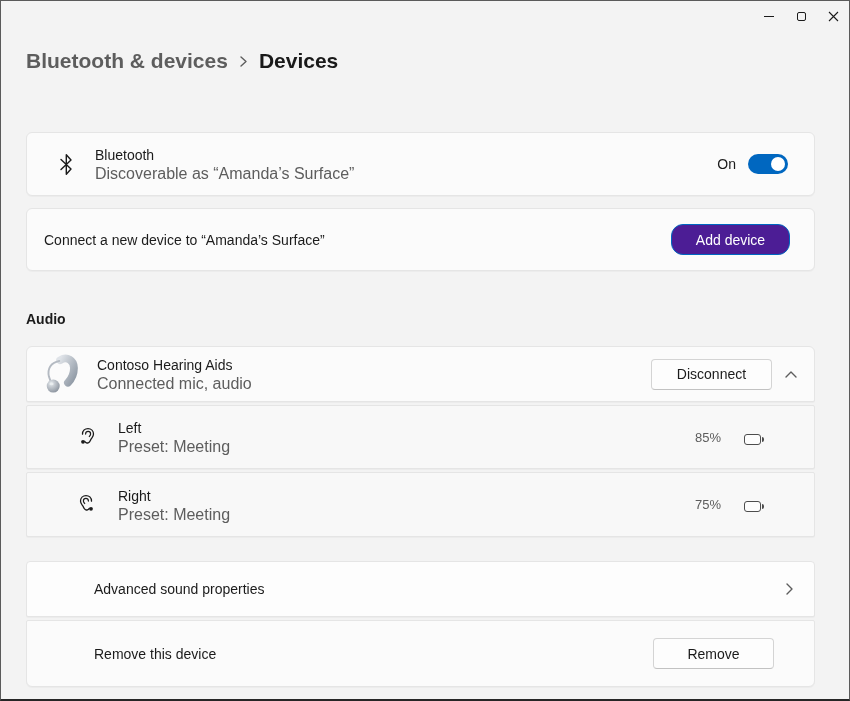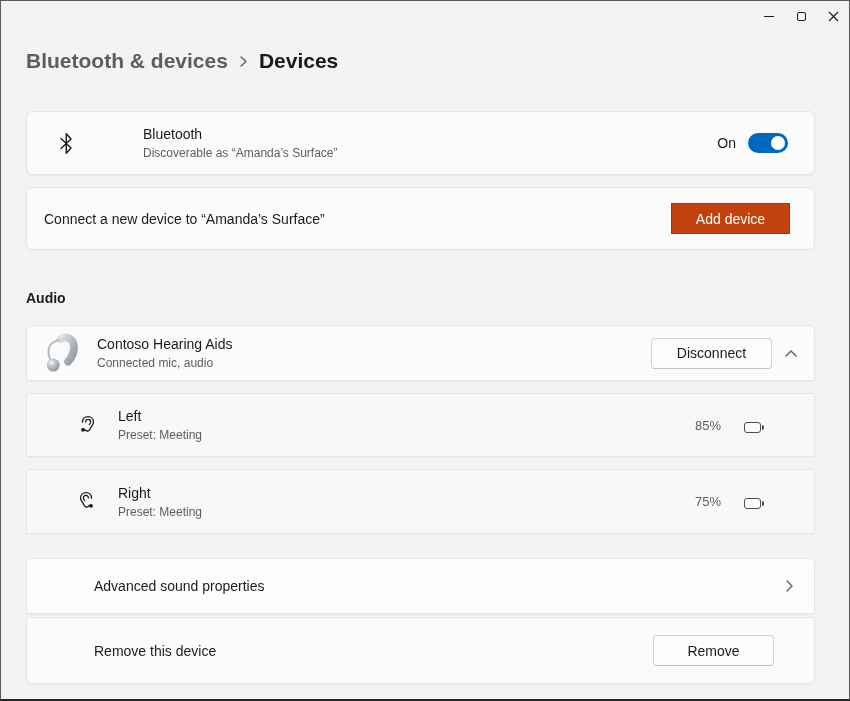--- a/index.html
+++ b/index.html
@@ -25,67 +25,67 @@
   .crumb-parent { font-size:21px; font-weight:600; color:#5d5d5d; cursor:pointer; }
   .crumb-sep svg { display:block; }
   .crumb-current { font-size:21px; font-weight:600; color:#191919; }
 
   
   .card {
     background:#fbfbfb; border:1px solid #e5e5e5; border-radius:6px;
     display:flex; align-items:center;
     box-shadow:0 1px 1px rgba(0,0,0,0.03);
   }
-  .card-bluetooth { margin-top:33px; height:64px; padding:0 26px 0 31px;gap:48px; }
+  .card-bluetooth { margin-top:54px; height:64px; padding:0 26px 0 31px; }
   .card-connect  { margin-top:12px; height:63px; padding:0 24px 0 17px; }
 
   .icon-col { flex:0 0 auto; display:flex; align-items:center; justify-content:center; }
   .text-col { flex:1 1 auto; min-width:0; }
   .row-title { font-size:14px; color:#1b1b1b; line-height:19px; }
-  .row-sub   { font-size:12px; color:#5d5d5d; line-height:16px; margin-top:1px; }
+  .row-sub   { font-size:16px; color:#5d5d5d; line-height:16px; margin-top:1px; }
   .plain-label { font-size:14px; color:#1b1b1b; }
 
   .bt-icon { margin-right:21px; }
 
   
   .toggle-wrap { display:flex; align-items:center; gap:12px; }
   .toggle-label { font-size:14px; color:#1b1b1b; }
   .toggle {
     width:40px; height:20px; border-radius:10px; background:#0067c0;
     position:relative; cursor:pointer; flex:0 0 auto;
   }
   .toggle .knob {
     position:absolute; top:3px; right:3px; width:14px; height:14px;
     border-radius:50%; background:#ffffff;
   }
 
   
   .btn-accent {
-    background:#c2410c; color:#ffffff; font-size:14px;
-    border:1px solid #0067c0; border-radius:0;
+    background:#4c1d95; color:#ffffff; font-size:14px;
+    border:1px solid #0067c0; border-radius:12px;
     width:119px; height:31px; display:flex; align-items:center; justify-content:center;
     cursor:pointer; flex:0 0 auto;
     font-family:"Liberation Sans", sans-serif;
   }
   .btn-standard {
     background:#fdfdfd; color:#1b1b1b; font-size:14px;
     border:1px solid #d4d4d4; border-bottom-color:#c2c2c2; border-radius:4px;
     width:121px; height:31px; display:flex; align-items:center; justify-content:center;
     cursor:pointer; flex:0 0 auto;
     font-family:"Liberation Sans", sans-serif;
   }
 
   
   .section-header { margin-top:40px; height:20px; font-size:14px; font-weight:700; color:#1b1b1b; margin-bottom:15px; }
 
   .card-device-header { height:56px; padding:0 16px 0 15px; border-radius:6px 6px 2px 2px; }
   .aid-img { margin-right:17px; width:38px; }
   .chev-btn { margin-left:12px; width:14px; display:flex; justify-content:center; cursor:pointer; }
 
-  .card-child { margin-top:12px; height:64px; padding:0 53px 0 51px; background:#f8f8f8; border-radius:2px; }
+  .card-child { margin-top:3px; height:64px; padding:0 53px 0 51px; background:#f8f8f8; border-radius:2px; }
   .card-child + .card-child { height:65px; }
   .ear-wrap { width:18px; margin-right:22px; display:flex; justify-content:center; }
   .ear-right svg { transform:scaleX(-1); }
 
   .battery-group { display:flex; align-items:flex-end; gap:23px; flex:0 0 auto; }
   .battery-pct { font-size:13px; color:#5d5d5d; }
   .battery { width:17px; height:11px; border:1px solid #4d4d4d; border-radius:3px; position:relative; padding:1px; background:#fdfdfd; }
   .battery-fill { height:100%; background:#3d3d3d; border-radius:1px; }
   .battery-nub { position:absolute; right:-4px; top:2px; width:2.5px; height:5px; background:#4d4d4d; border-radius:0 2px 2px 0; }
 

